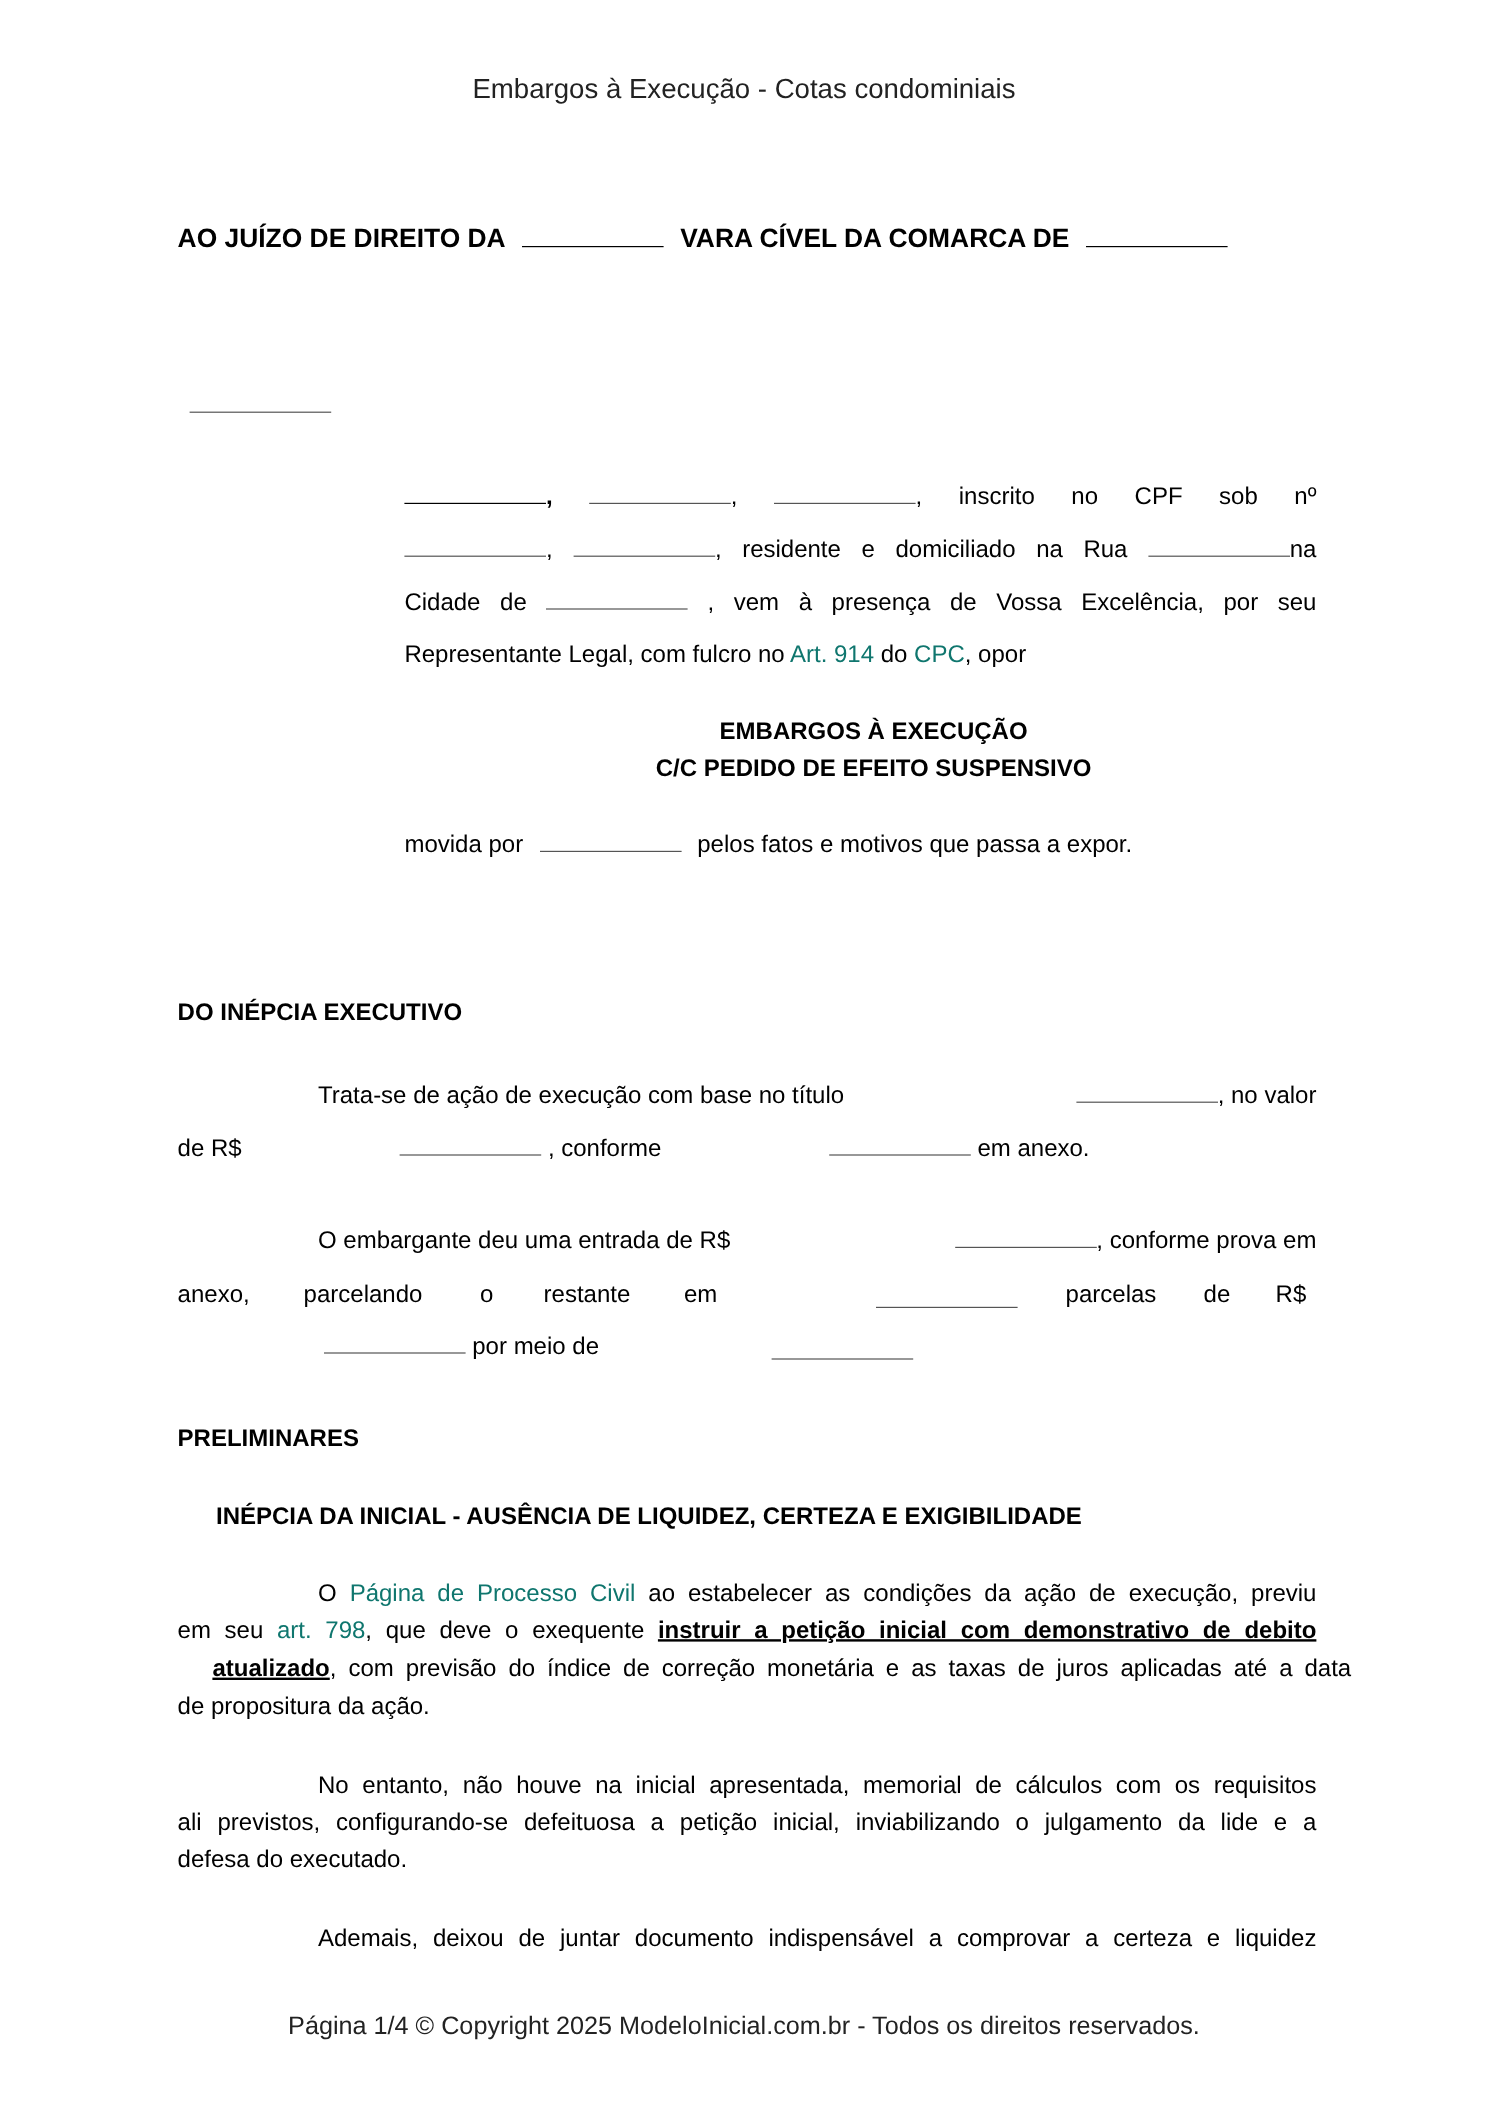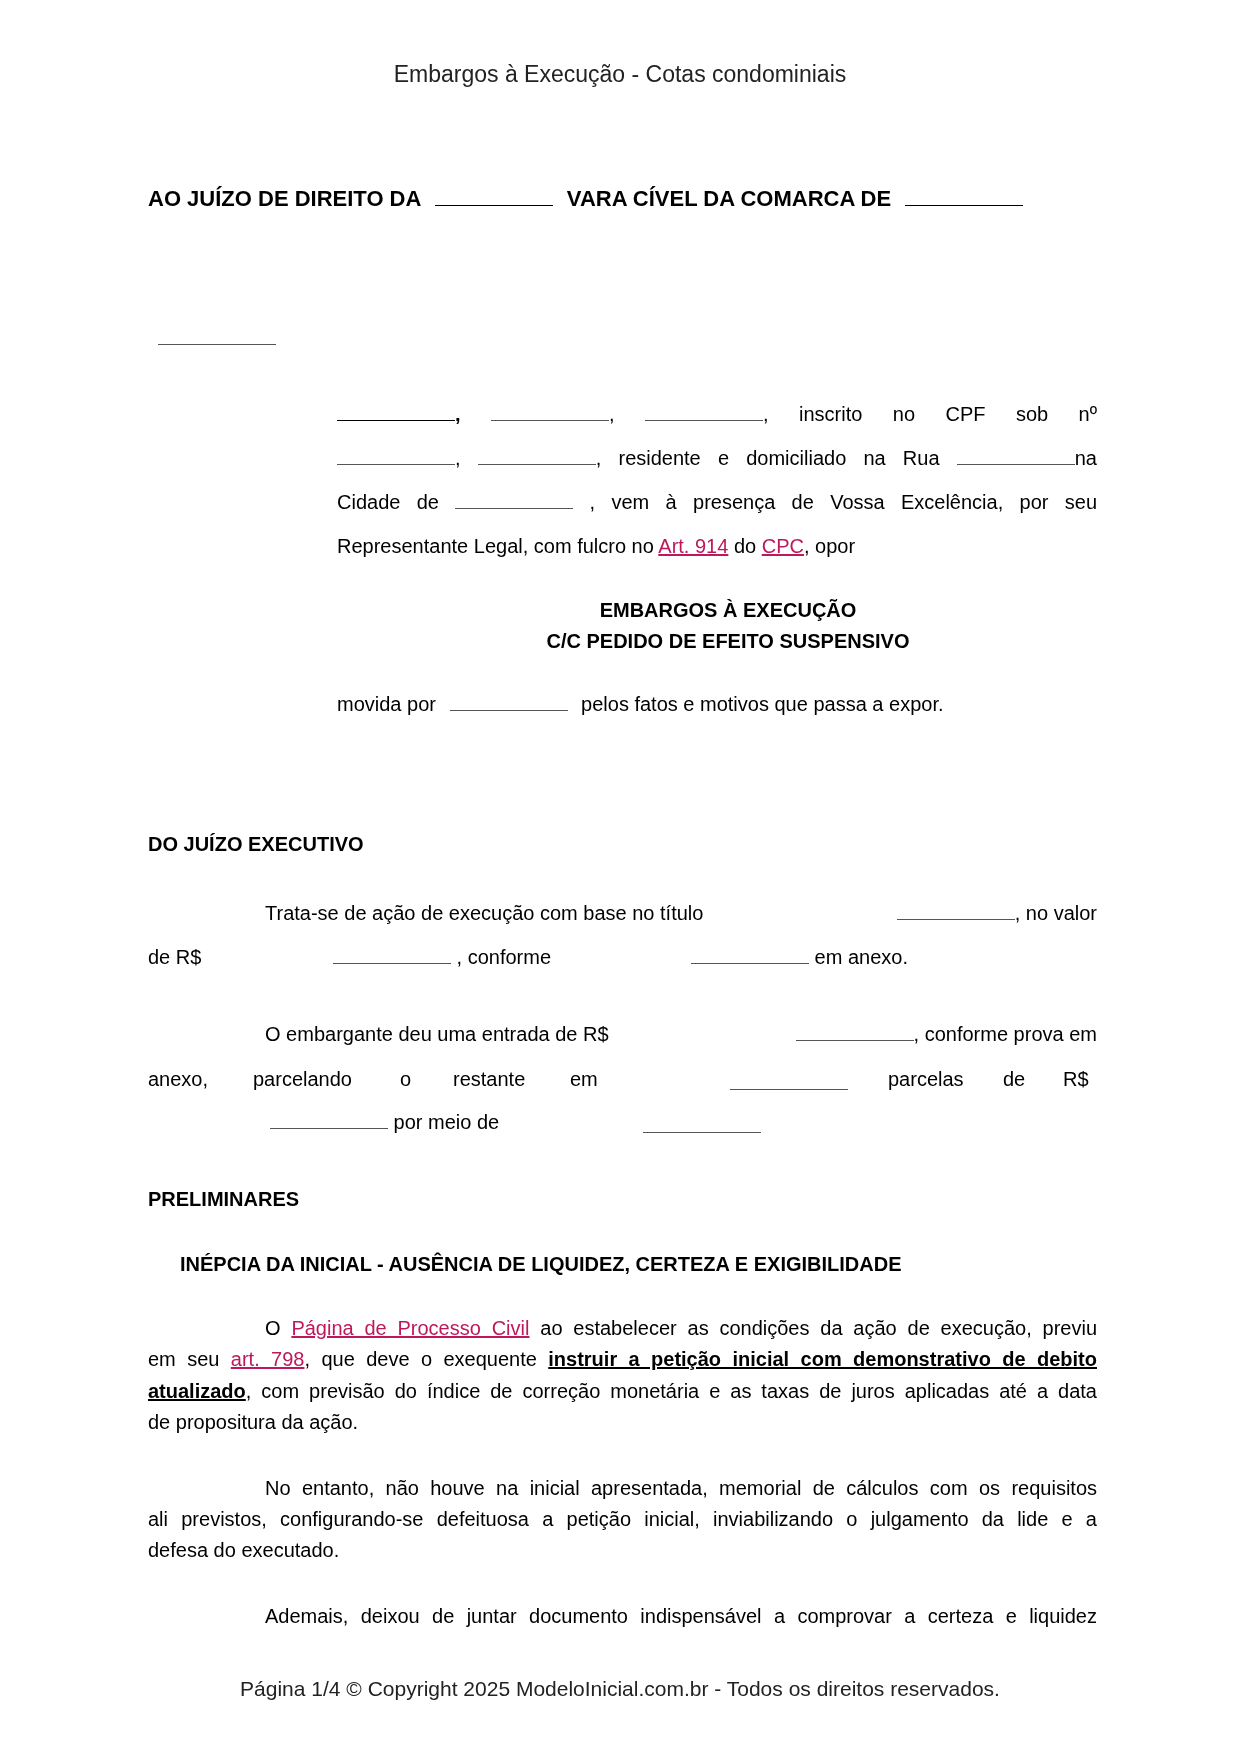--- a/index.html
+++ b/index.html
@@ -1,21 +1,21 @@
 <!DOCTYPE html>
 <html><head>
 <meta charset="utf-8">
 <style>
   html, body { margin: 0; padding: 0; background: #ffffff; }
   body { width: 1240px; height: 1754px; position: relative; overflow: hidden;
          font-family: "Liberation Sans", sans-serif; color: #000; font-size: 20px; }
   .abs { position: absolute; white-space: nowrap; line-height: 1; }
   .blank { display: inline-block; width: 118px; border-bottom: 1px solid #555; height: 1px; vertical-align: baseline; }
   .blank.solid { border-bottom: 1.6px solid #000; }
-  a.link { color: #be185d; text-decoration: underline; }
+  a.link { color: #0f766e; }
   .bold { font-weight: bold; }
   .u { text-decoration: underline; }
 
   #doc-header { top: 63px; left: 0; width: 1240px; text-align: center; font-size: 23px; color: #222; }
   #addressee { top: 188px; left: 148px; font-weight: bold; font-size: 22px; }
   #addressee .blank { width: 118px; margin: 0 8px; border-bottom: 1.6px solid #000; }
   #dependency { top: 328px; left: 148px; font-style: italic; }
   #dependency .blank { margin-left: 10px; }
 
   .jline { position: absolute; left: 337px; width: 760px; text-align: justify; text-align-last: justify; white-space: nowrap; line-height: 1; }
@@ -74,21 +74,21 @@
 
 <div class="center" style="top:600px;">EMBARGOS À EXECUÇÃO</div>
 <div class="center" style="top:631px;">C/C PEDIDO DE EFEITO SUSPENSIVO</div>
 
 <div class="jline last" style="top:694px;">
   <span>movida por</span>
   <span class="blank" style="margin:0 8px;"></span>
   <span>pelos fatos e motivos que passa a expor.</span>
 </div>
 
-<div class="sec" style="top:834px;">DO JUÍZO EXECUTIVO</div>
+<div class="sec" style="top:834px;">DO INÉPCIA EXECUTIVO</div>
 
 <div class="row" style="top:903px;">
   <span style="position:absolute; left:117px;">Trata-se de ação de execução com base no título</span>
   <span style="position:absolute; right:0;">
     <span class="blank"></span><span>, no valor</span>
   </span>
 </div>
 <div class="row" style="top:947px;">
   <span style="position:absolute; left:0;">de R$</span>
   <span style="position:absolute; left:185px;">
@@ -132,21 +132,21 @@
 <div class="row j" style="top:1318px; padding-left:0;">
   <span style="display:inline-block; width:117px;"></span><span>O</span>
   <a class="link">Página de Processo Civil</a>
   <span>ao estabelecer as condições da ação de execução, previu</span>
 </div>
 <div class="row j" style="top:1349px;">
   <span>em seu</span>
   <a class="link">art. 798</a><span>, que deve o exequente</span>
   <span class="bold u">instruir a petição inicial com demonstrativo de debito</span>
 </div>
-<div class="row j" style="top:1381px;">
+<div class="row j" style="top:1381px;margin-left:29px;">
   <span class="bold u">atualizado</span><span>, com previsão do índice de correção monetária e as taxas de juros aplicadas até a data</span>
 </div>
 <div class="row l" style="top:1412px;">de propositura da ação.</div>
 
 <div class="row j" style="top:1478px;">
   <span style="display:inline-block; width:117px;"></span><span>No entanto, não houve na inicial apresentada, memorial de cálculos com os requisitos</span>
 </div>
 <div class="row j" style="top:1509px;">ali previstos, configurando-se defeituosa a petição inicial, inviabilizando o julgamento da lide e a</div>
 <div class="row l" style="top:1540px;">defesa do executado.</div>
 

